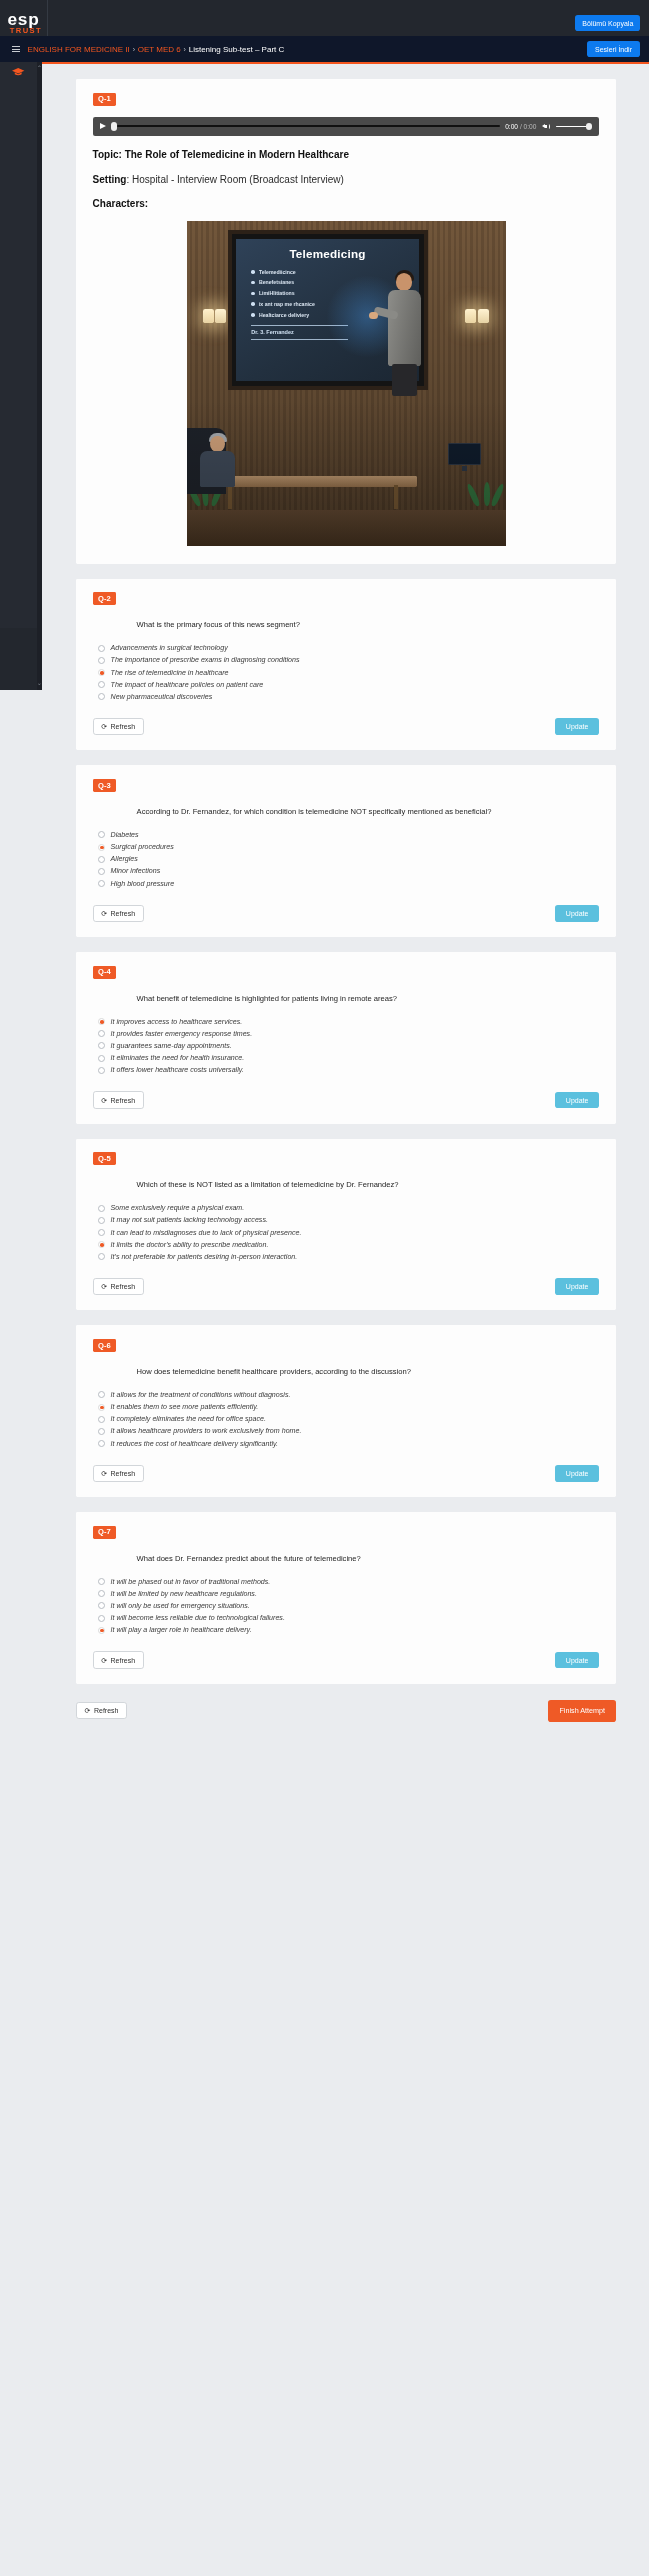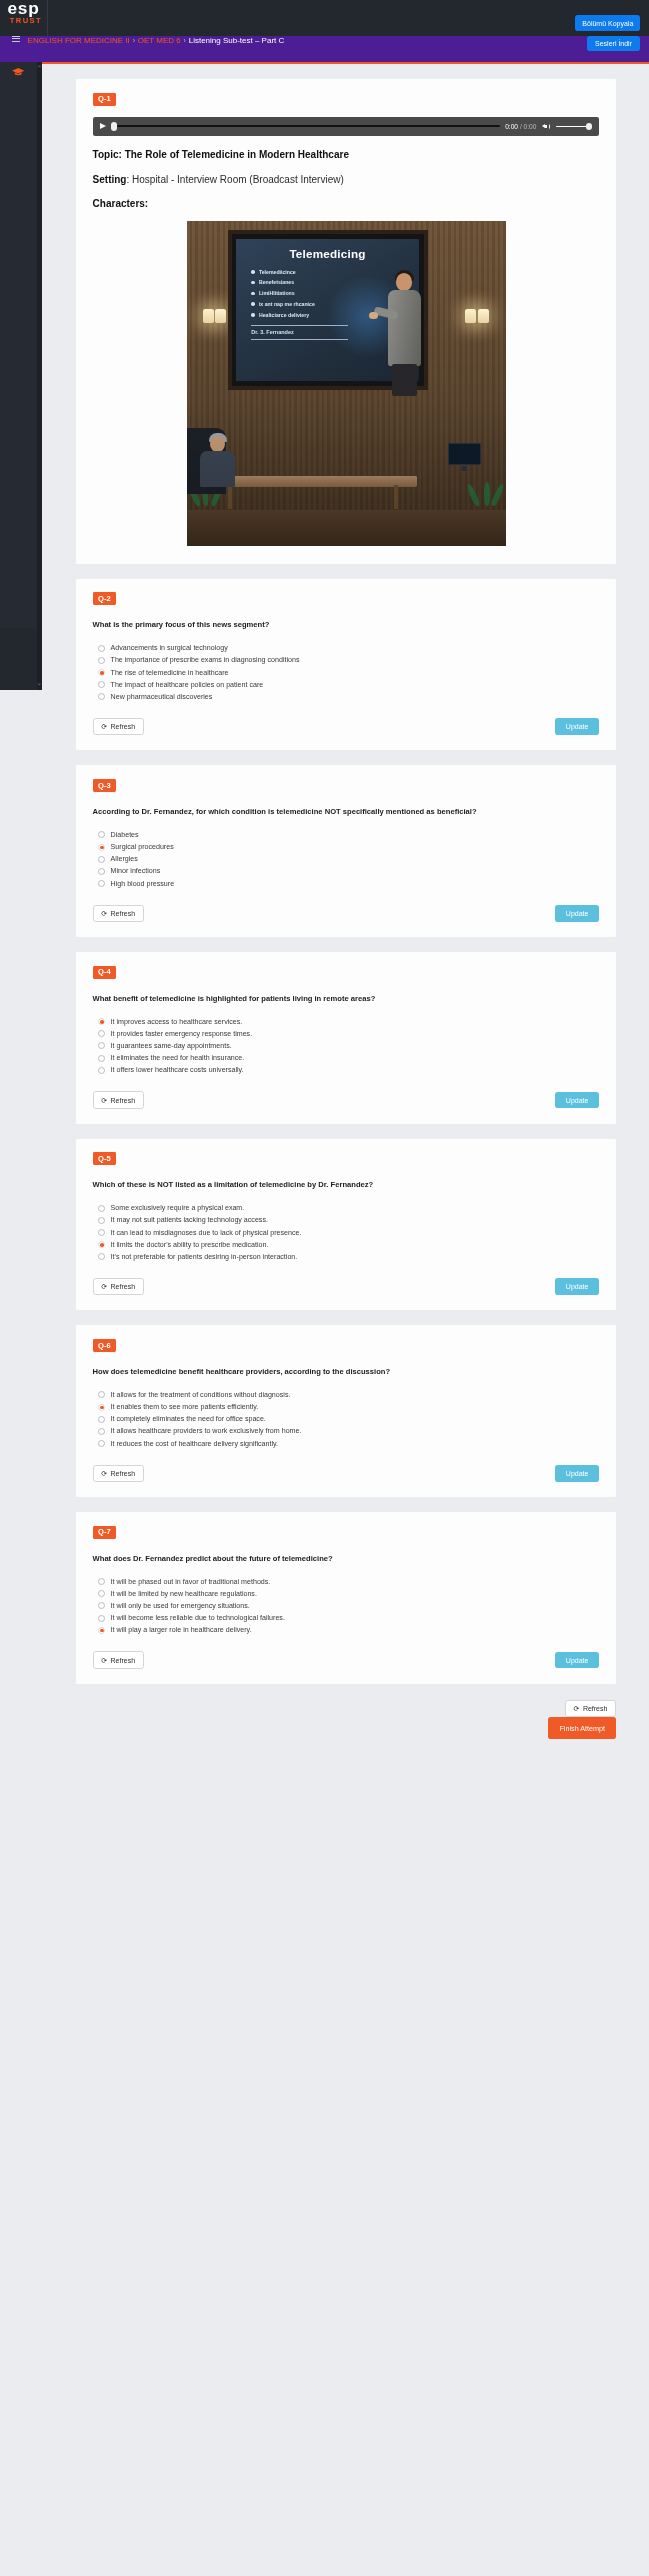--- a/index.html
+++ b/index.html
@@ -14,21 +14,21 @@
   }
 
   
   .topbar {
     position:absolute; top:0; left:0; width:650px; height:46px;
     background:#23272e;
     display:flex; align-items:center;
   }
   .brand-zone {
     width:48px; height:46px;
-    display:flex; flex-direction:column; align-items:center; justify-content:flex-start;
+    display:flex; flex-direction:column; align-items:center; justify-content:center;
     border-right:0.7px solid #343a43;
     padding-top:1.4px;
   }
   .brand-esp {
     color:#ffffff; font-weight:bold; font-size:17.3px; line-height:15px;
     letter-spacing:0.7px; position:relative;
   }
   .brand-trust {
     color:#f4561f; font-weight:bold; font-size:7.6px; letter-spacing:1.4px;
     line-height:8.3px; margin-top:0.7px; margin-left:4.8px;
@@ -36,22 +36,22 @@
   .topbar-spacer { flex:1; }
   .btn-copy {
     background:#0d7aee; color:#fff; border:none; border-radius:2.8px;
     font-size:7px; padding:4.1px 7px; margin-right:9.7px; cursor:pointer;
     font-family:"Liberation Sans", sans-serif;
   }
 
   
   .crumbbar {
     position:absolute; top:36px; left:0; width:650px; height:26px;
-    background:#4c1d95;
-    display:flex; align-items:flex-start;
+    background:#0f172a;
+    display:flex; align-items:center;
   }
   .hamburger {
     width:23.5px; margin-left:4.1px; display:flex; flex-direction:column;
     gap:1.4px; align-items:center; cursor:pointer;
   }
   .hamburger span { display:block; width:7.6px; height:1px; background:#c8ccd2; }
   .crumbs { font-size:8px; display:flex; align-items:center; gap:2.8px; }
   .crumb-link { color:#f4561f; text-decoration:none; cursor:pointer; }
   .crumb-sep { color:#b9bec6; font-size:7px; }
   .crumb-current { color:#ffffff; }
@@ -179,22 +179,22 @@
   .s-hair{position:absolute;left:12.4px;top:-2.1px;width:18px;height:9px;border-radius:8.3px 8.3px 1.4px 1.4px;background:#9fa3a8;}
   .s-body{position:absolute;left:4.1px;top:15px;width:35px;height:36px;border-radius:7px 7px 1.4px 1.4px;background:#3c4654;}
   .seated2 { position:absolute; left:-8.3px; bottom:52px; width:48px;height:66px;background:#1d2128;border-radius:9.7px 9.7px 0 0;}
   .monitor { position:absolute; right:25px; bottom:81px; width:33px;height:22px;background:#0f1b2a;border:1.4px solid #2a3340;border-radius:1.4px; }
   .monitor::after{content:"";position:absolute;left:13px;top:22px;width:5.5px;height:5.5px;background:#2a3340;}
   .monitor2 { position:absolute; right:7px; bottom:2.8px; width:37px;height:23.5px;background:#123055;border:1.4px solid #2a3340;border-radius:1.4px; }
   .floorbar { position:absolute; bottom:0; left:0; right:0; height:36px; background:linear-gradient(180deg,#5d4530,#45321f); }
   .scene-dark { position:absolute; inset:0; background:linear-gradient(180deg, rgba(0,0,0,0) 55%, rgba(0,0,0,.25)); }
 
   
-  .qtext { font-size:7.6px; font-weight:bold; color:#1d1d1d; margin-top:14px; line-height:1.55; }
-  .options { margin-top:11px; }
+  .qtext { font-size:7.6px; font-weight:normal; color:#1d1d1d; margin-top:14px; line-height:1.55;margin-left:44px; }
+  .options { margin-top:11px;font-style:italic; }
   .opt { display:flex; align-items:center; gap:5.5px; padding:2.1px 0 2.1px 5.5px; cursor:pointer; }
   .radio {
     width:7px; height:7px; border:0.7px solid #b7bcc2; border-radius:50%;
     background:#fff; flex:none; position:relative;
   }
   .radio.on { border-color:#d9d9d9; }
   .radio.on::after {
     content:""; position:absolute; left:1px; top:1px; width:3.5px; height:3.5px;
     border-radius:50%; background:#ef5a26;
   }
@@ -208,22 +208,22 @@
     font-family:"Liberation Sans", sans-serif;
   }
   .btn-update {
     background:#5bc0de; border:none; border-radius:2.8px; color:#fff;
     font-size:7px; padding:4.8px 11px; cursor:pointer;
     font-family:"Liberation Sans", sans-serif;
   }
   .refresh-ico { font-size:7px; line-height:1; }
 
   .pagefoot {
-    display:flex; align-items:flex-end; justify-content:space-between;
-    margin:16.6px 34px 0 34px; padding-bottom:28px;flex-direction:column;
+    display:flex; align-items:center; justify-content:space-between;
+    margin:16.6px 34px 0 34px; padding-bottom:28px;
   }
   .btn-finish {
     background:#ef5a26; border:none; border-radius:2.8px; color:#fff;
     font-size:7.2px; padding:6.2px 11px; cursor:pointer;
     font-family:"Liberation Sans", sans-serif;
   }
 </style>
 </head>
 <body>
 

